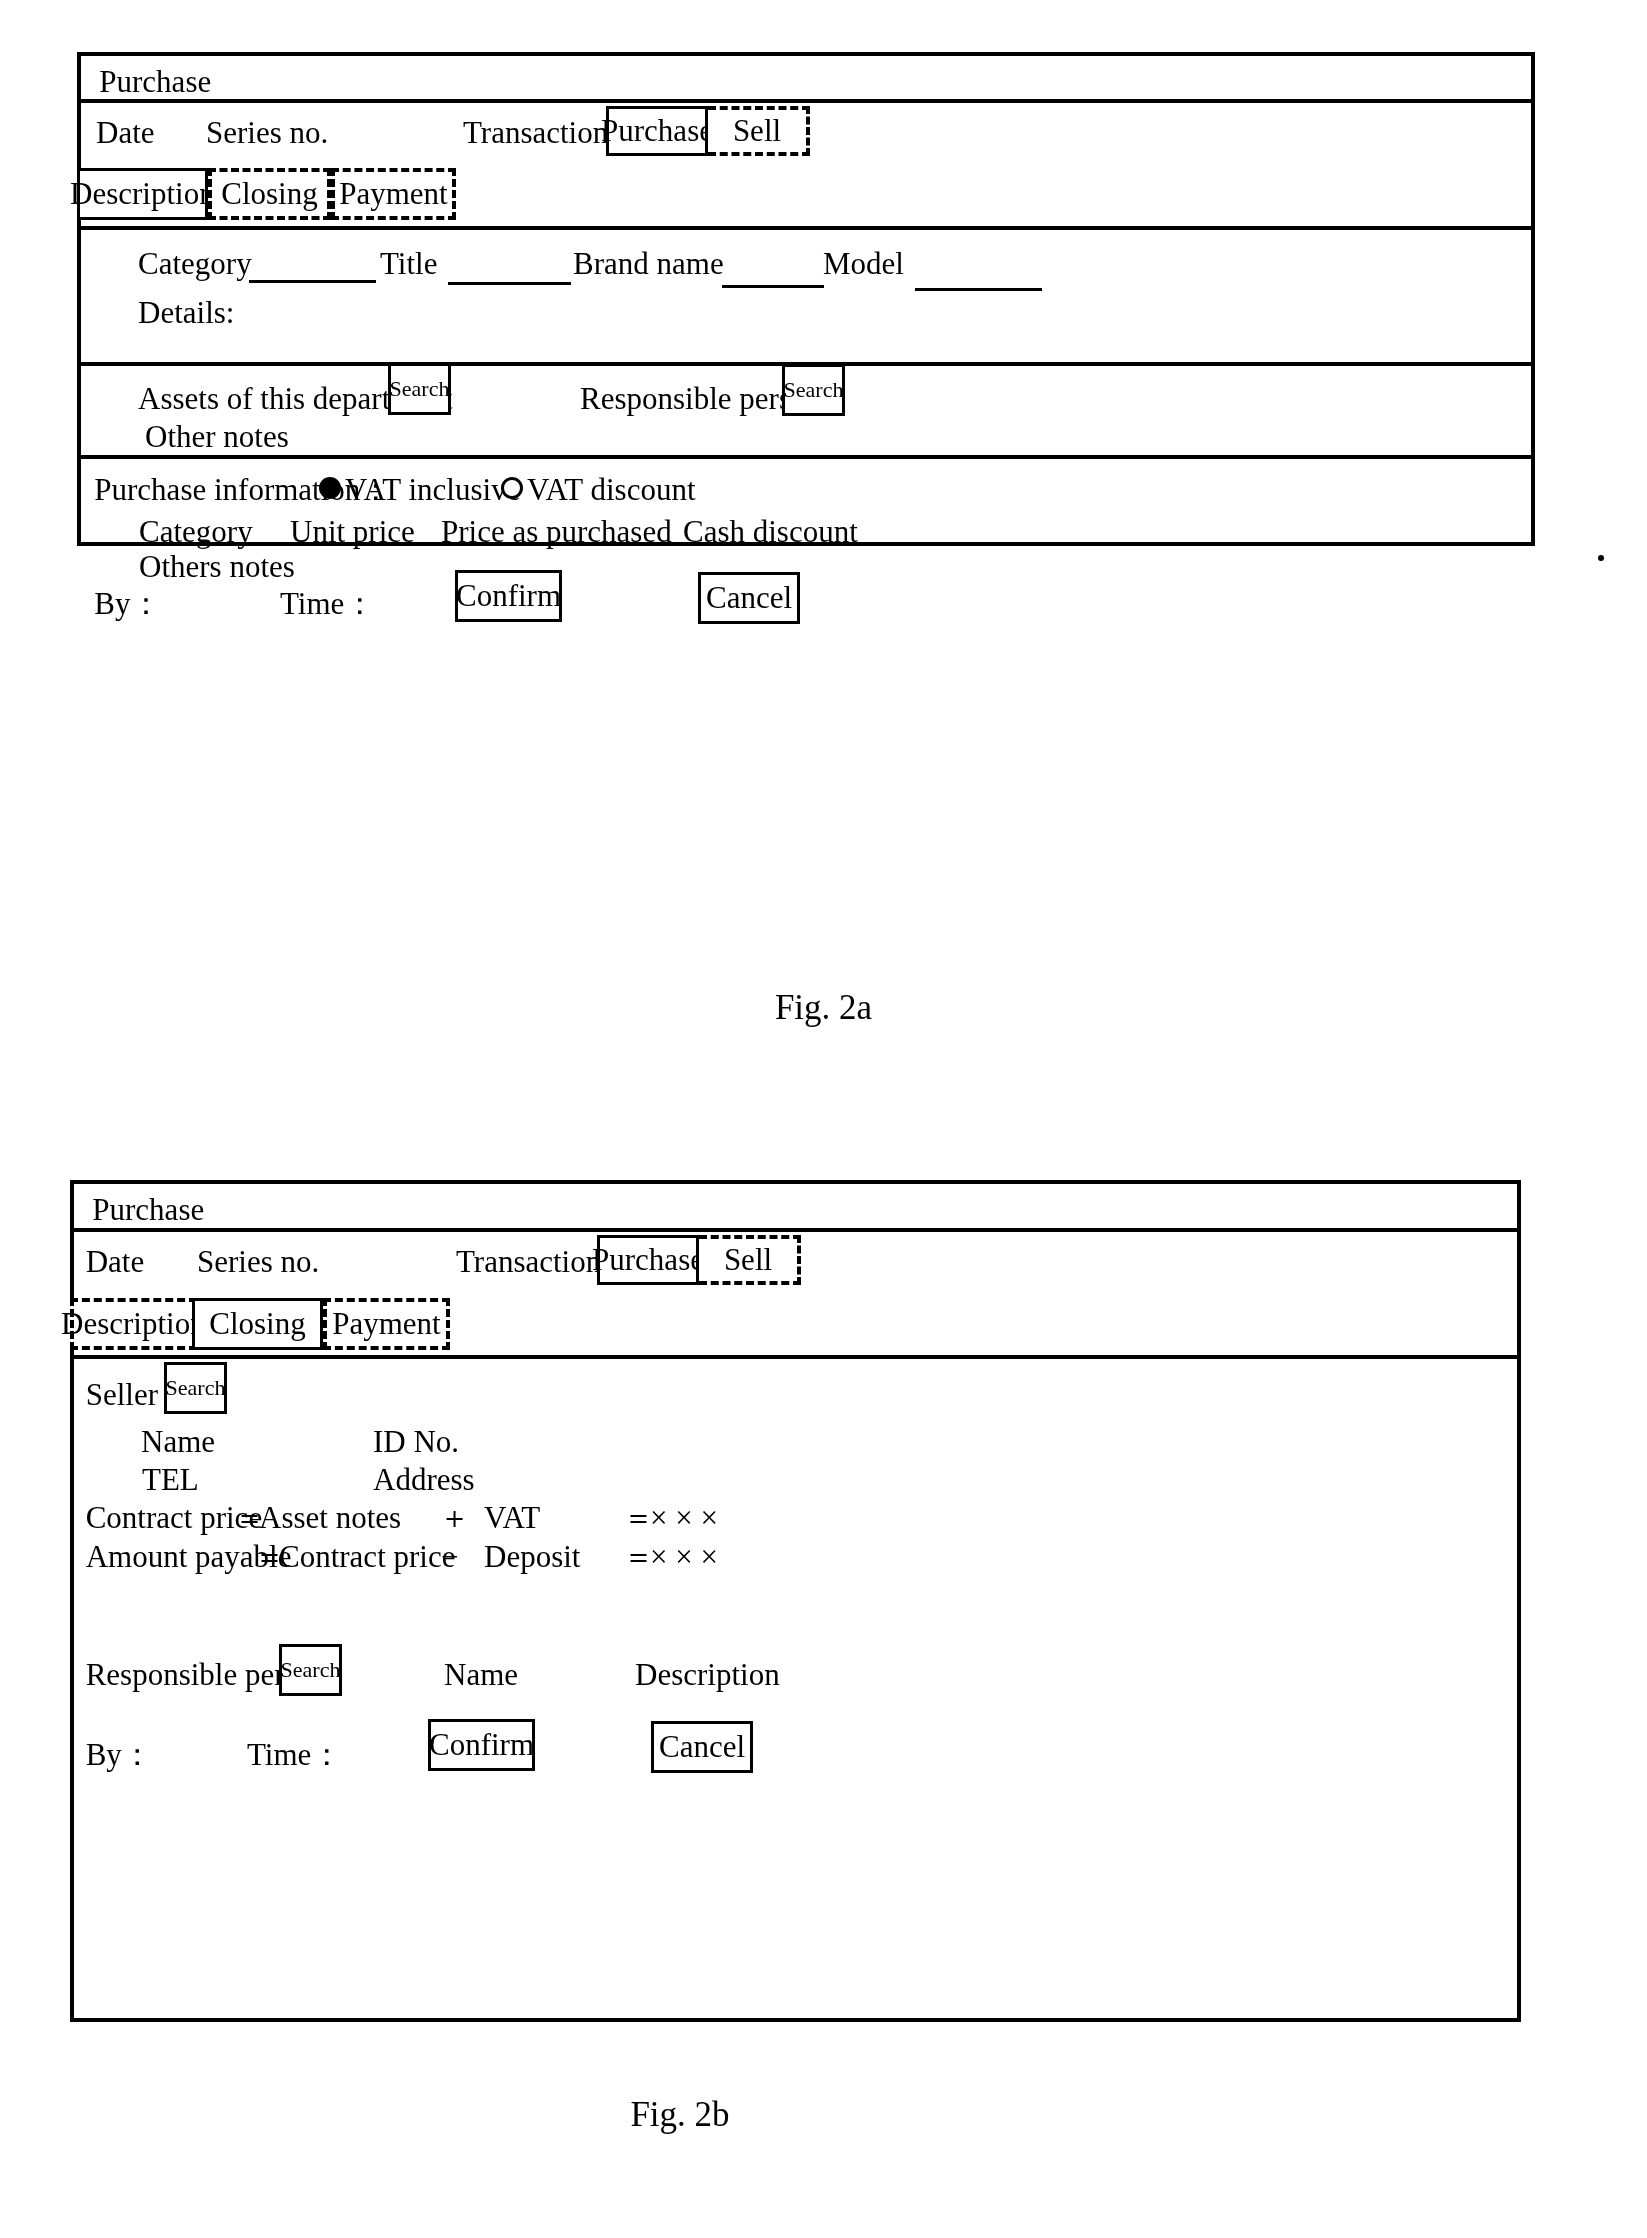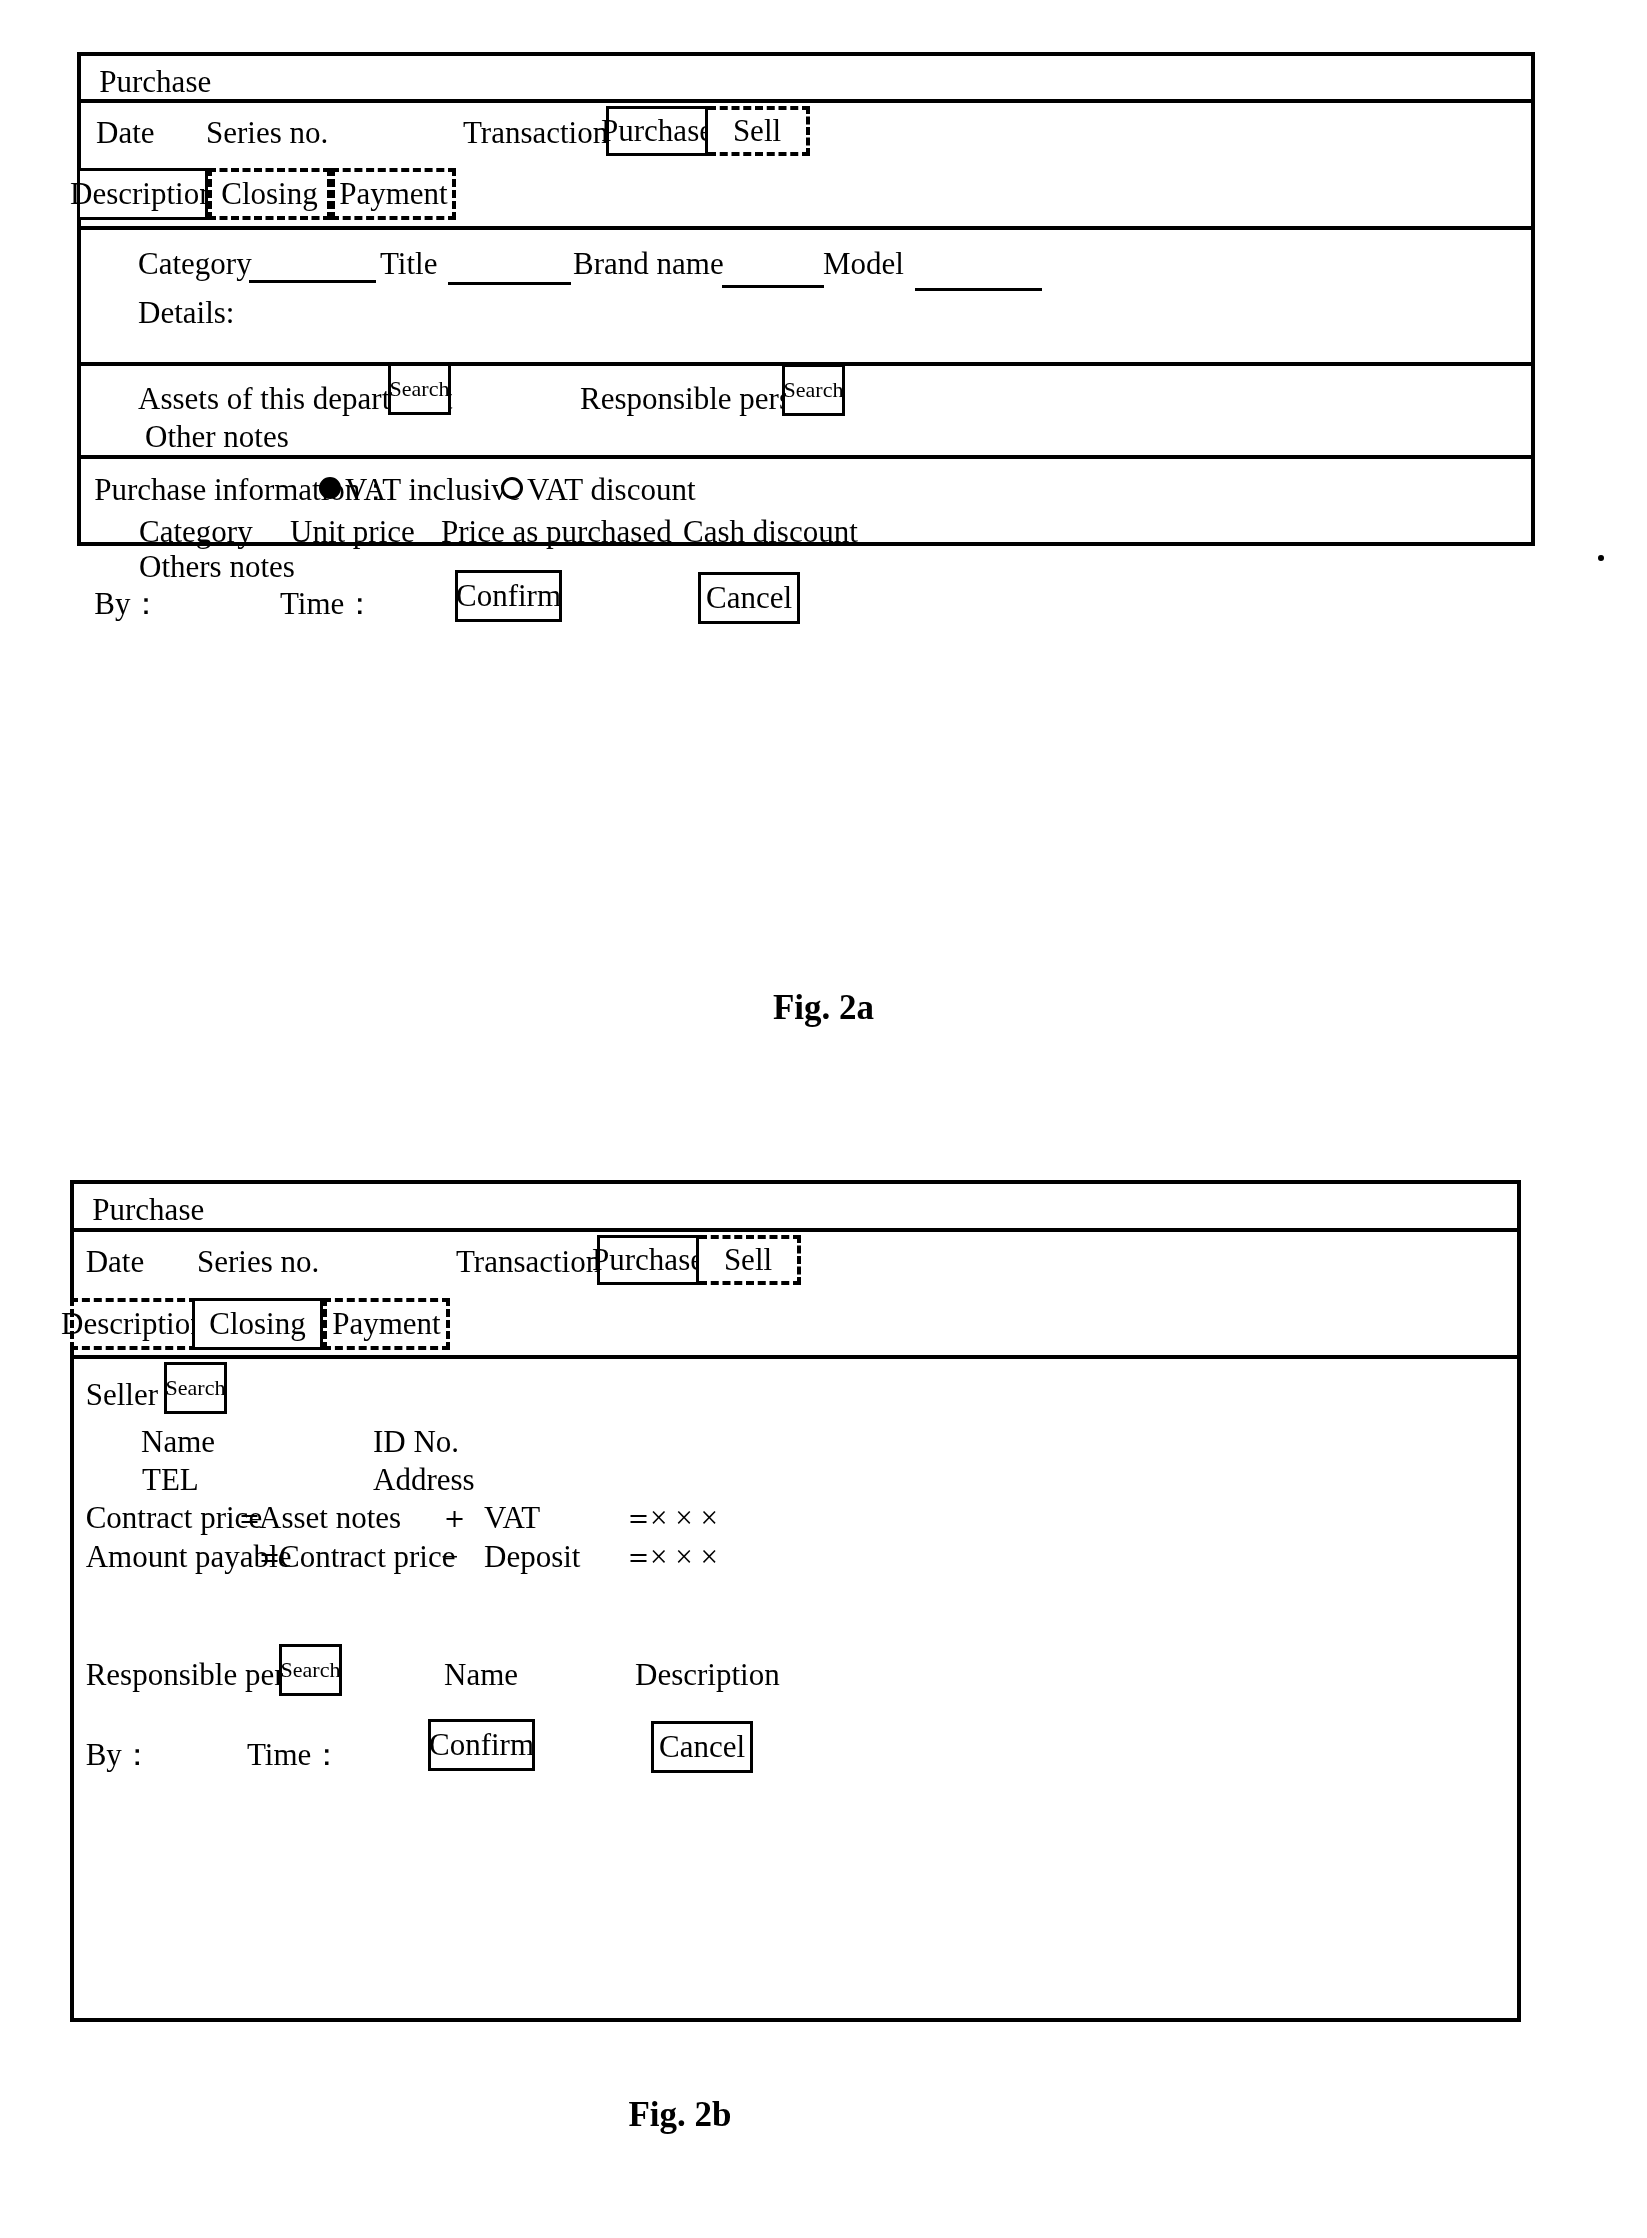--- a/index.html
+++ b/index.html
@@ -33,21 +33,21 @@
 
   .txt {
     position: absolute;
     white-space: nowrap;
     line-height: 1;
   }
 
   
   .t-title   { font-size: 31px; }
   .t-field   { font-size: 31px; }
-  .t-cap     { font-size: 35px; font-weight: bold; font-family: "Liberation Serif","DejaVu Serif",serif; }
+  .t-cap     { font-size: 35px; font-weight: normal; font-family: "Liberation Serif","DejaVu Serif",serif; }
 
   
   .tab {
     position: absolute;
     box-sizing: border-box;
     display: flex;
     align-items: center;
     justify-content: center;
     background: #fff;
     font-size: 31px;

